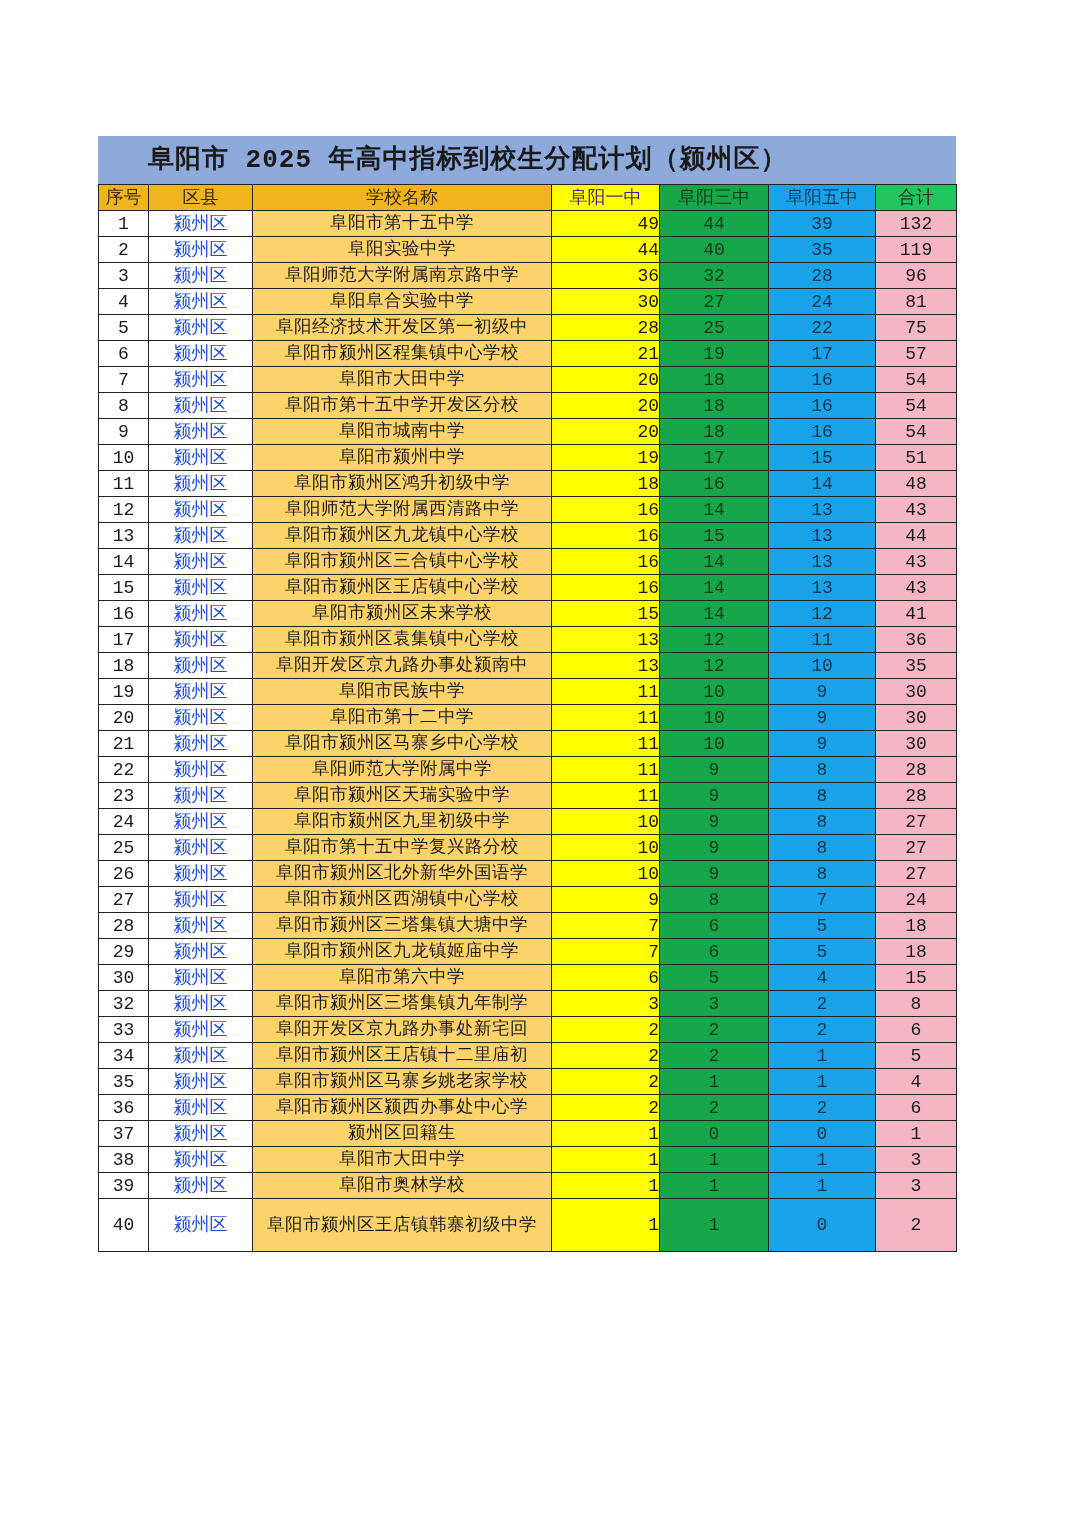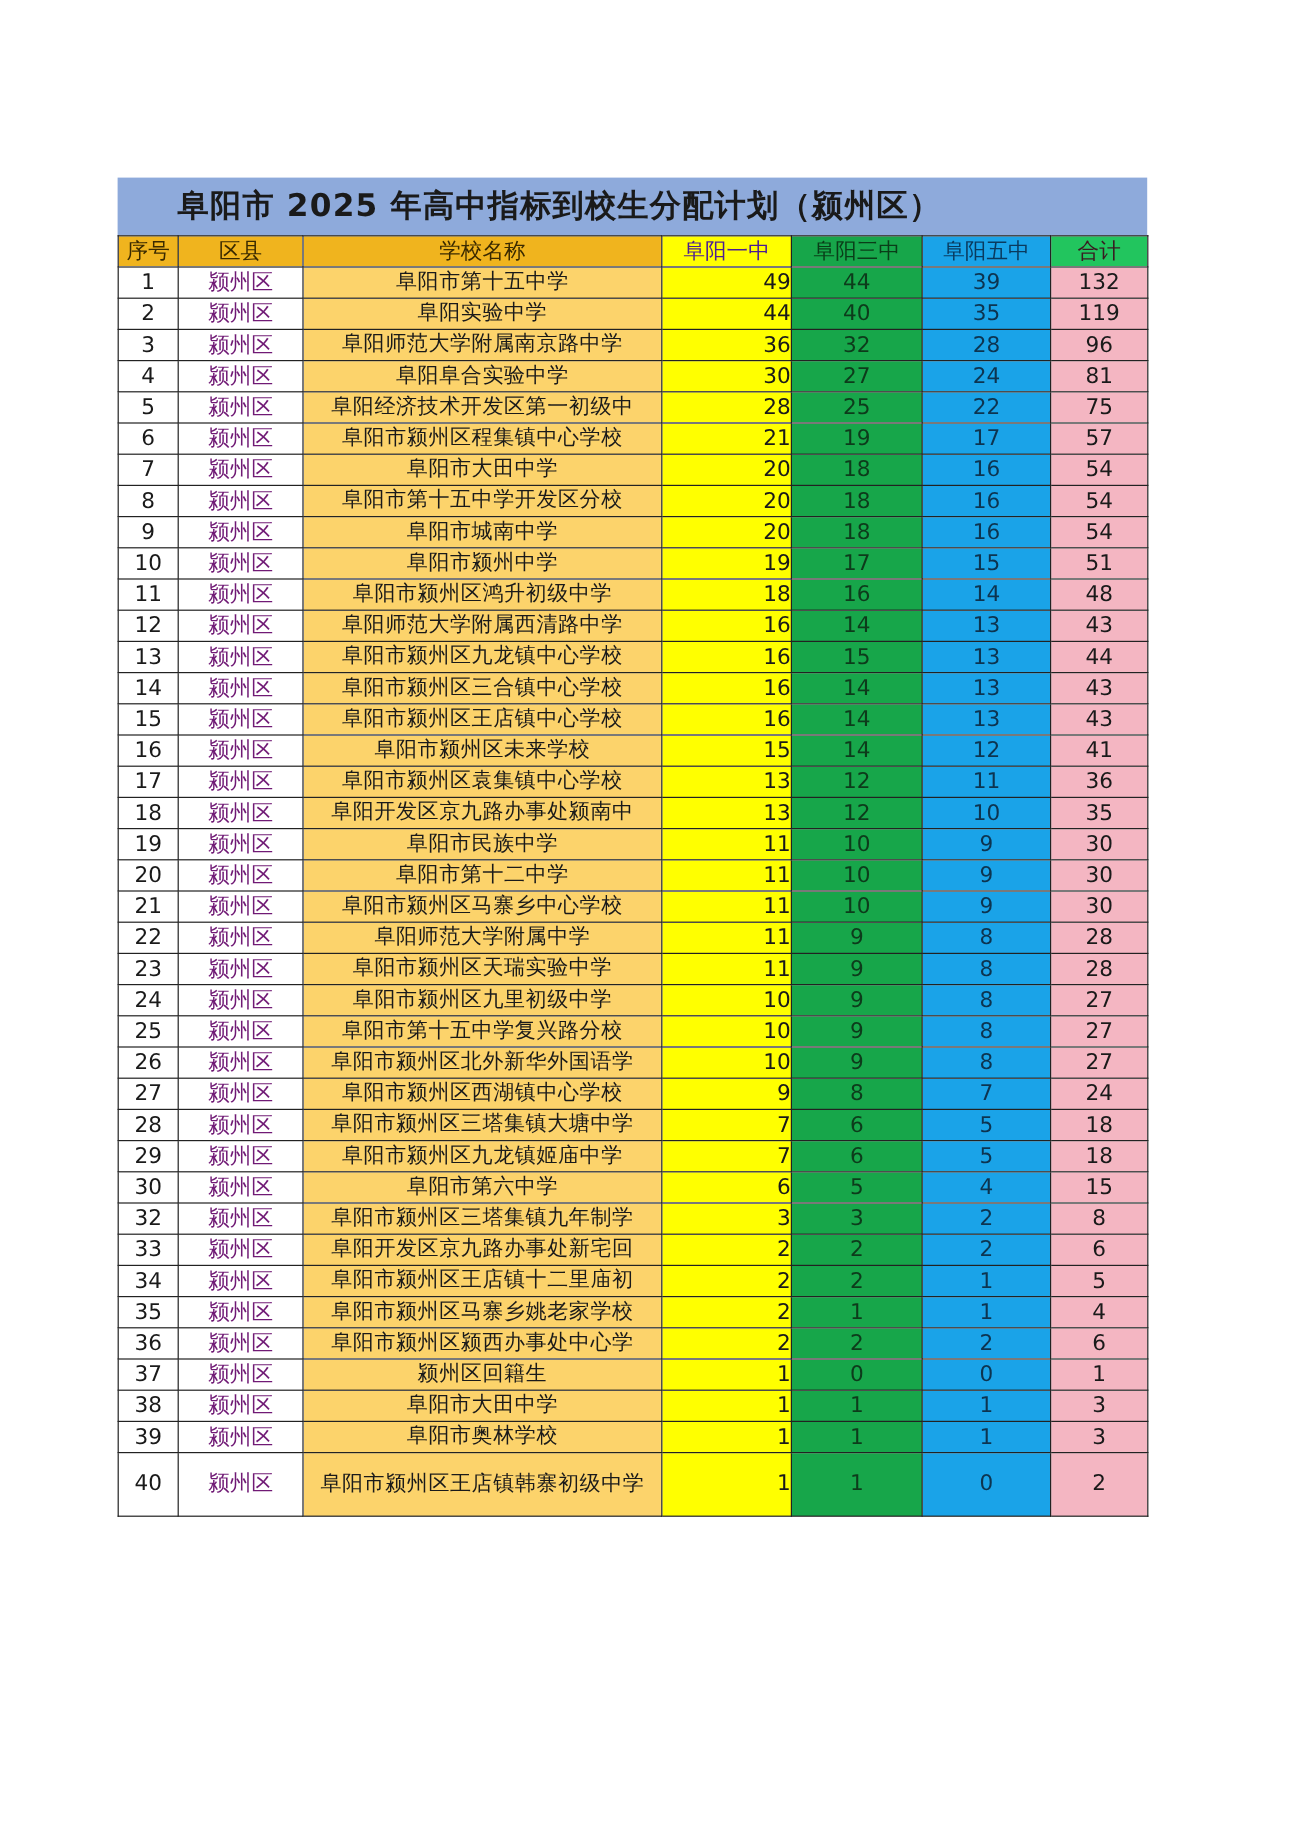--- a/index.html
+++ b/index.html
@@ -1,17 +1,17 @@
 <!DOCTYPE html>
 <html><head>
 <meta charset="utf-8">
 <style>
   html, body { margin: 0; padding: 0; background: #ffffff; }
   body { width: 1080px; height: 1527px; position: relative; overflow: hidden; font-family: "DejaVu Sans", "Liberation Sans", sans-serif; }
-  .sheet { position: absolute; left: 98px; top: 148px; width: 858px; }
+  .sheet { position: absolute; left: 98px; top: 136px; width: 858px; font-family: Liberation Mono, monospace; }
   .title {
     height: 48px; background: #8eaadb; color: #1a1a1a;
     font-size: 26px; font-weight: bold; line-height: 48px;
     padding-left: 50px; box-sizing: border-box; white-space: nowrap;
     letter-spacing: 1px;
   }
   table { border-collapse: collapse; width: 858px; table-layout: fixed; }
   td, th {
     border: 1.5px solid #222; padding: 0; text-align: center; vertical-align: middle;
     font-size: 18px; color: #1a1a1a; font-weight: normal; overflow: hidden;
@@ -25,21 +25,21 @@
   .c-y1 { width: 108px; }
   .c-y3 { width: 109px; }
   .c-y5 { width: 107px; }
   .c-tot { width: 81px; }
   th.h-seq, th.h-dist, th.h-school { background: #f0b41e; color: #3a2a00; }
   th.h-y1 { background: #ffff00; color: #4c1d95; }
   th.h-y3 { background: #17a64a; color: #0a3d18; }
   th.h-y5 { background: #1aa3e8; color: #0a3a5e; text-align: center; }
   th.h-tot { background: #22c55e; color: #3a1a20; }
   td.seq { background: #ffffff; }
-  td.dist { background: #ffffff; color: #701a75; }
+  td.dist { background: #ffffff; color: #1d4ed8; }
   td.school { background: #fcd36b; font-size: 17.5px; letter-spacing: 0.5px; line-height: 19px; }
   td.y1 { background: #ffff00; text-align: right; }
   td.y3 { background: #17a64a; color: #0d3b1b; }
   td.y5 { background: #1aa3e8; color: #0d3450; }
   td.tot { background: #f4b6c2; }
 </style>
 </head>
 <body>
 
 <div class="sheet">

